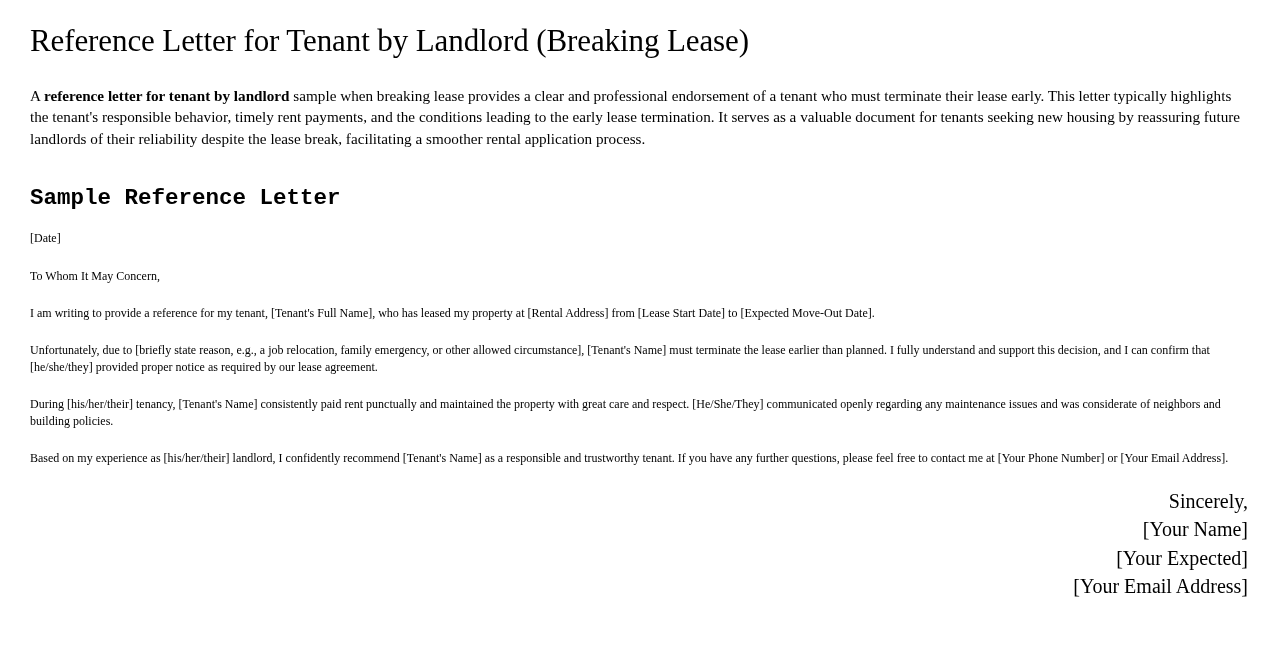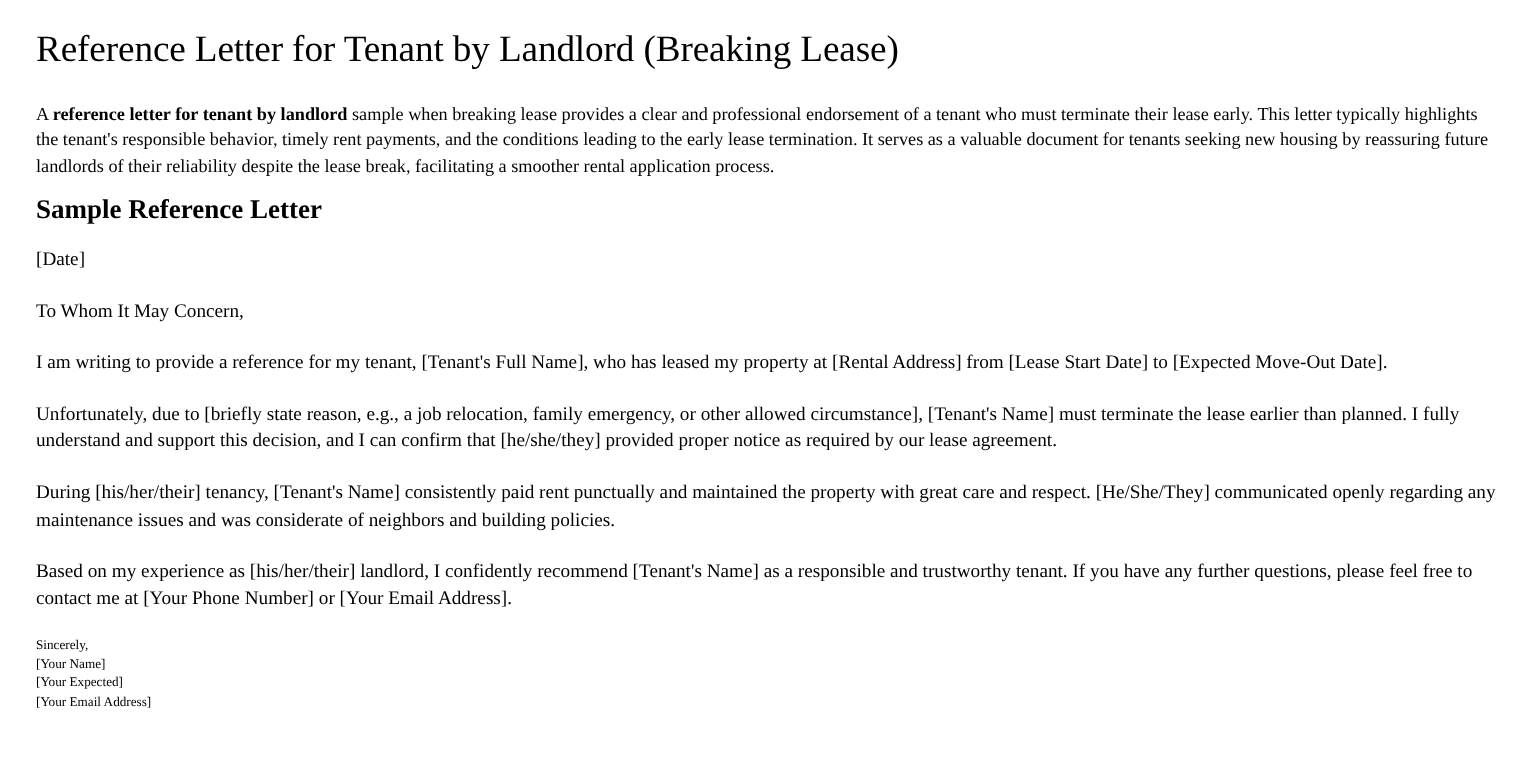--- a/index.html
+++ b/index.html
@@ -32,40 +32,41 @@
     line-height: 1.42;
     margin: 24px 0 0 0;
     max-width: 1218px;
     text-align: left;
   }
   .intro b {
     font-weight: bold;
     text-align: center;
   }
   h2.section-title {
-    font-family: Liberation Serif, serif;
+    font-family: Liberation Mono, monospace;
     font-size: 22.5px;
     font-weight: bold;
-    margin: 12px 0 0 0;
+    margin: 36px 0 0 0;
     padding: 0;
     line-height: 1.2;
   }
   .letter {
     margin-top: 18px;
   }
   .letter p {
-    font-size: 16px;
+    font-size: 12px;
     line-height: 1.42;
     margin: 0 0 20px 0;
     max-width: 1222px;
   }
   .signoff {
-    font-size: 11px;
+    font-size: 20px;
     line-height: 1.42;
     margin-top: 0;
+    text-align: right;
   }
   .signoff div {
     margin: 0;
     padding: 0;
   }
 </style>
 </head>
 <body>
 
 <div class="page">

